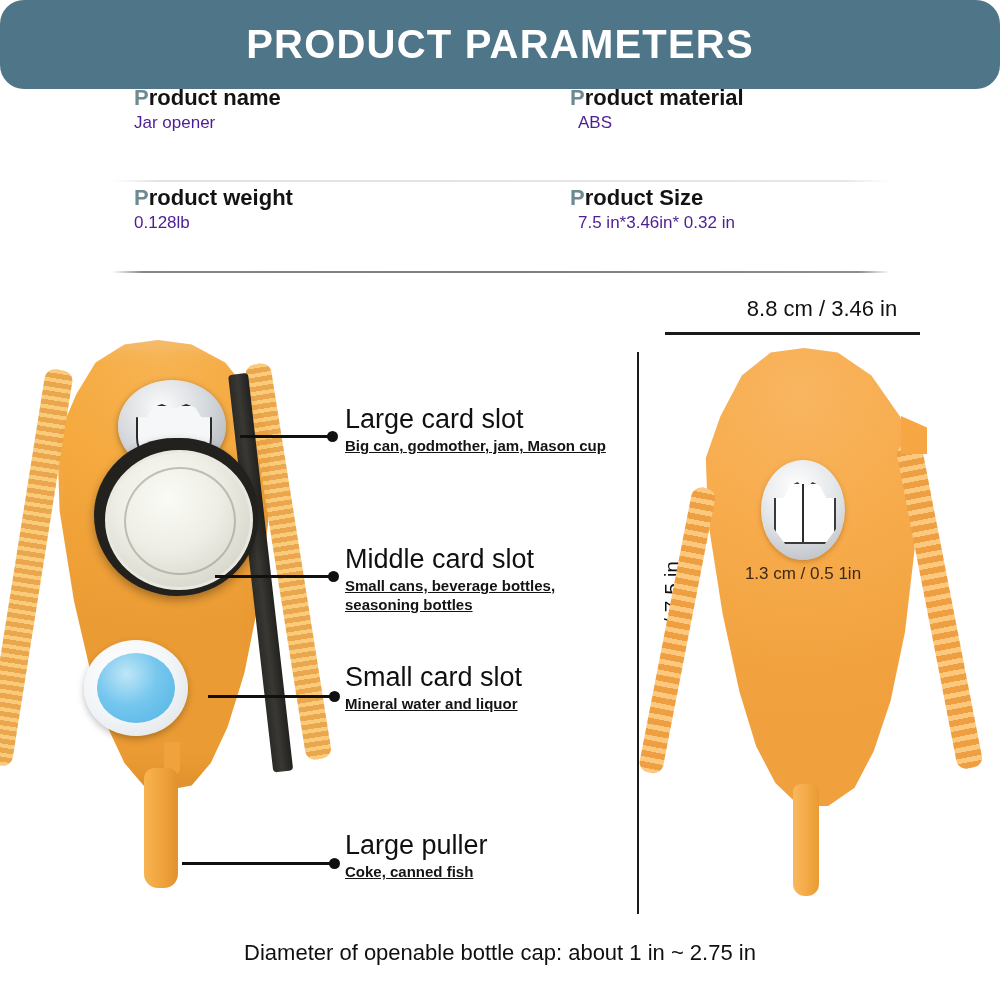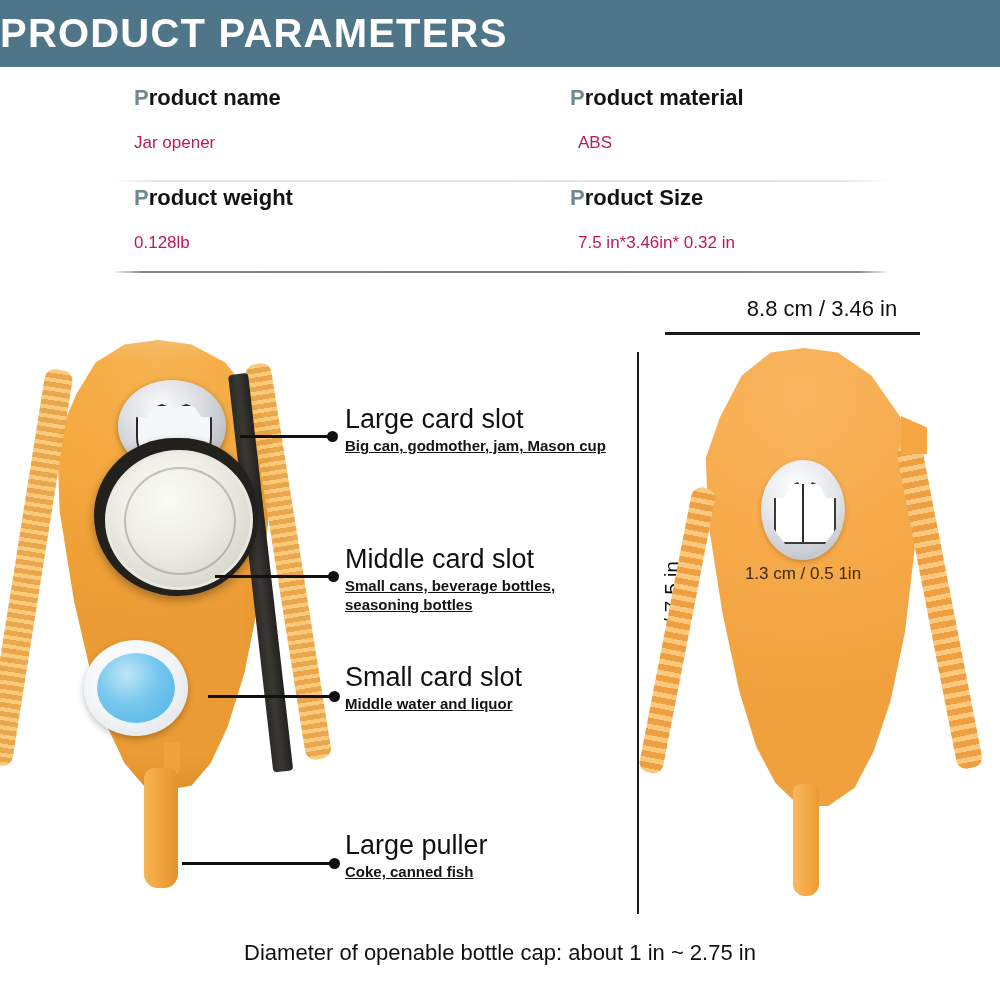--- a/index.html
+++ b/index.html
@@ -13,24 +13,26 @@
     font-family: "Liberation Sans", sans-serif;
     position: relative;
     overflow: hidden;
     color: #111111;
   }
 
   
   #header-banner {
     position: absolute;
     left: 0; top: 0;
-    width: 1000px; height: 67px;
+    width: 1000px; height: 89px;
     background: #4e7588;
     display: flex;
     align-items: center;
+    justify-content: center;
+    border-radius: 24px;
   }
   #header-title {
     color: #ffffff;
     font-size: 40px;
     font-weight: bold;
     letter-spacing: 1.2px;
     font-family: "Liberation Sans", sans-serif;
     white-space: nowrap;
   }
 
@@ -62,24 +64,24 @@
     font-size: 22px;
     font-weight: bold;
     color: #131313;
     line-height: 1.05;
     white-space: nowrap;
   }
   .spec-label .cap {
     color: #6d8a90;
   }
   .spec-value {
-    margin-top: 24px;
+    margin-top: 4px;
     font-size: 17px;
     font-weight: normal;
-    color: #be185d;
+    color: #4c1d95;
     white-space: nowrap;
   }
   .spec-cell.col-right .spec-value { margin-left: 8px; }
 
   .spec-divider {
     position: absolute;
     left: 112px;
     width: 778px;
     height: 2px;
     background: linear-gradient(to right, #ffffff, #e3e3e3 6%, #e6e6e6 94%, #ffffff);
@@ -490,21 +492,21 @@
   </div>
 
   <div class="annotation" style="top:262px;">
     <div class="annotation-title">Middle card slot</div>
     <div class="annotation-sub" style="white-space:pre-line;">Small cans, beverage bottles,
 seasoning bottles</div>
   </div>
 
   <div class="annotation" style="top:380px;">
     <div class="annotation-title">Small card slot</div>
-    <div class="annotation-sub">Middle water and liquor</div>
+    <div class="annotation-sub">Mineral water and liquor</div>
   </div>
 
   <div class="annotation" style="top:548px;">
     <div class="annotation-title">Large puller</div>
     <div class="annotation-sub">Coke, canned fish</div>
   </div>
 </div>
 
 <div id="right-panel">
 

